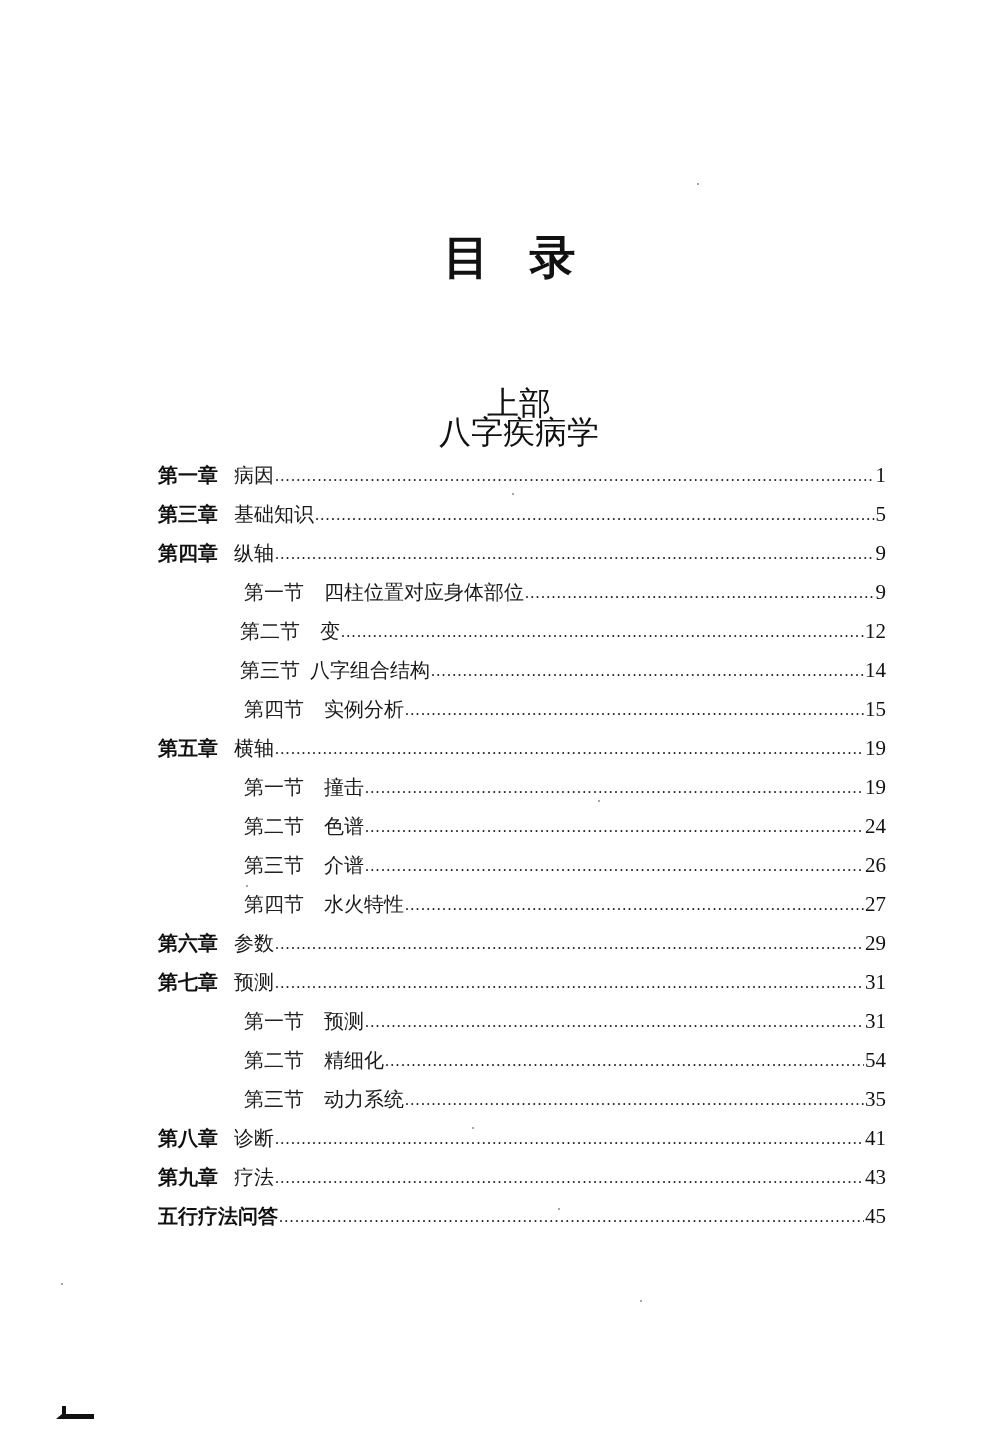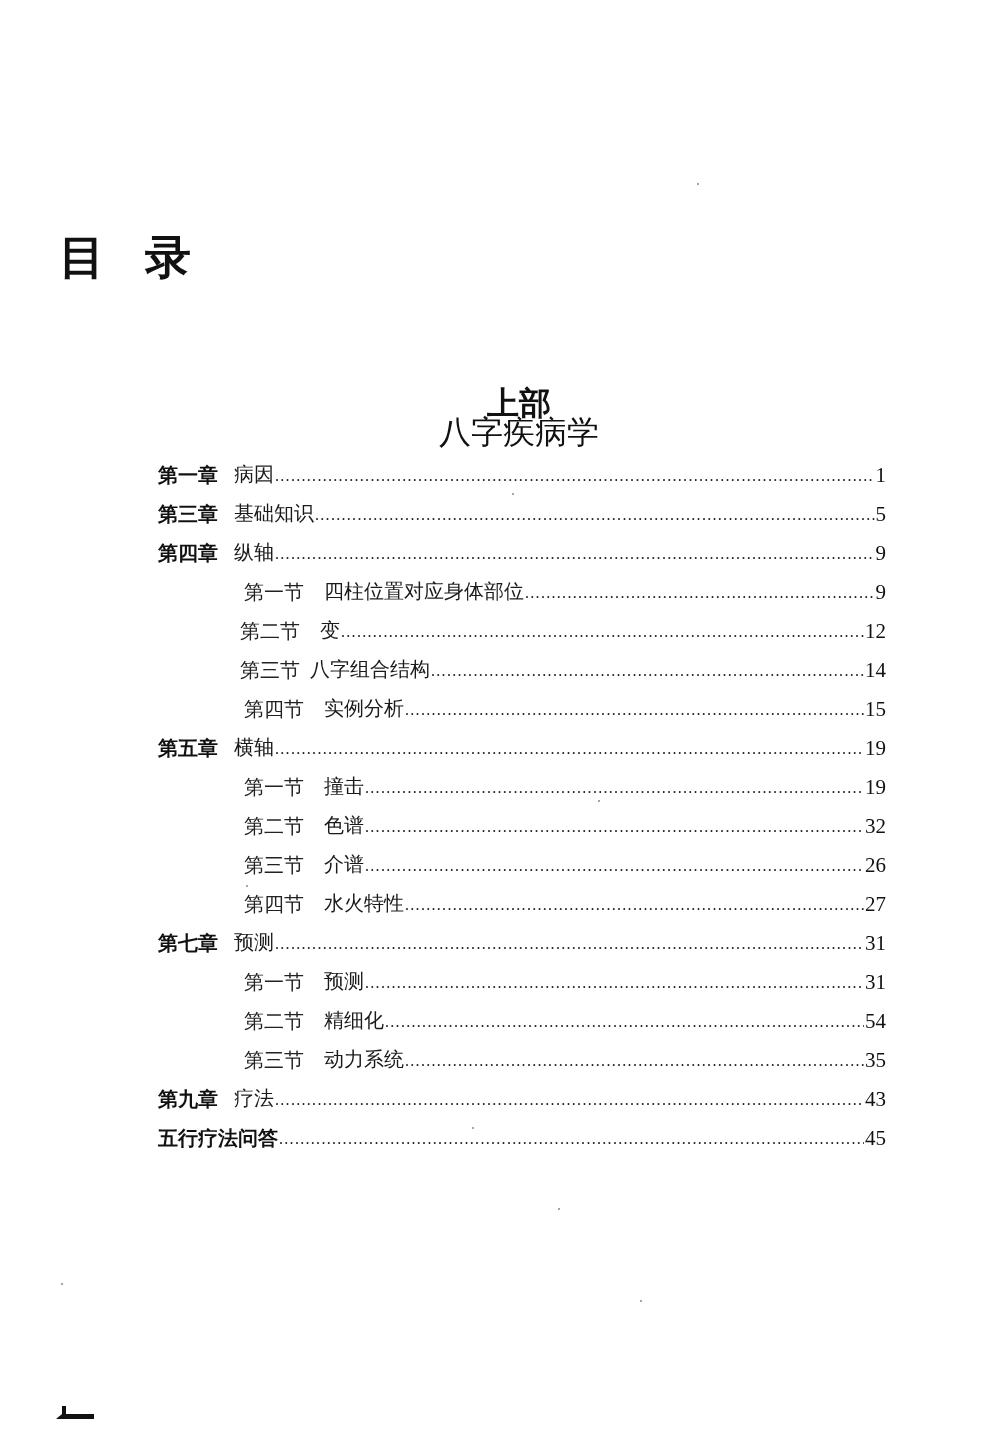--- a/index.html
+++ b/index.html
@@ -13,37 +13,37 @@
       position: relative;
       overflow: hidden;
       color: #111111;
       font-family: "DejaVu Serif", "Liberation Serif", serif;
     }
     .page-title {
       position: absolute;
       top: 196px;
       left: 0;
       width: 1000px;
-      text-align: left;
+      text-align: center;
       font-family: "DejaVu Sans", sans-serif;
       font-weight: bold;
       font-size: 46px;
       letter-spacing: 40px;
       padding-left: 59px;
       box-sizing: border-box;
       line-height: 60px;
     }
     .part-title {
       position: absolute;
       top: 354px;
       left: 0;
       width: 1000px;
       text-align: center;
       font-family: "DejaVu Sans", sans-serif;
-      font-weight: bold;
+      font-weight: normal;
       font-size: 32px;
       line-height: 44px;
       padding-left: 38px;
       box-sizing: border-box;
     }
     .part-subtitle {
       position: absolute;
       top: 414px;
       left: 0;
       width: 1000px;
@@ -82,21 +82,21 @@
     .toc-row.section .toc-label {
       font-weight: normal;
       color: #222;
     }
     .toc-gap {
       display: inline-block;
       width: 16px;
     }
     .toc-row.section .toc-gap { width: 20px; }
     .toc-title {
-      font-family: Liberation Mono, monospace;
+      font-family: Liberation Serif, serif;
       font-size: 20px;
       color: #1a1a1a;
     }
     .toc-leader {
       flex: 1;
       overflow: hidden;
       margin: 0 1px;
       font-family: "Liberation Serif", serif;
       font-size: 16px;
       letter-spacing: 1.3px;
@@ -217,39 +217,46 @@
     <span class="toc-title">撞击</span>
     <span class="toc-leader"></span>
     <span class="toc-page">19</span>
   </div>
 
   <div class="toc-row section">
     <span class="toc-label">第二节</span>
       <span class="toc-gap"></span>
     <span class="toc-title">色谱</span>
     <span class="toc-leader"></span>
-    <span class="toc-page">32</span>
+    <span class="toc-page">24</span>
   </div>
 
   <div class="toc-row section">
     <span class="toc-label">第三节</span>
       <span class="toc-gap"></span>
     <span class="toc-title">介谱</span>
     <span class="toc-leader"></span>
     <span class="toc-page">26</span>
   </div>
 
   <div class="toc-row section">
     <span class="toc-label">第四节</span>
       <span class="toc-gap"></span>
     <span class="toc-title">水火特性</span>
     <span class="toc-leader"></span>
     <span class="toc-page">27</span>
   </div>
 
+  <div class="toc-row chapter">
+    <span class="toc-label">第六章</span>
+      <span class="toc-gap"></span>
+    <span class="toc-title">参数</span>
+    <span class="toc-leader"></span>
+    <span class="toc-page">29</span>
+  </div>
 
   <div class="toc-row chapter">
     <span class="toc-label">第七章</span>
       <span class="toc-gap"></span>
     <span class="toc-title">预测</span>
     <span class="toc-leader"></span>
     <span class="toc-page">31</span>
   </div>
 
   <div class="toc-row section">
@@ -269,20 +276,27 @@
   </div>
 
   <div class="toc-row section">
     <span class="toc-label">第三节</span>
       <span class="toc-gap"></span>
     <span class="toc-title">动力系统</span>
     <span class="toc-leader"></span>
     <span class="toc-page">35</span>
   </div>
 
+  <div class="toc-row chapter">
+    <span class="toc-label">第八章</span>
+      <span class="toc-gap"></span>
+    <span class="toc-title">诊断</span>
+    <span class="toc-leader"></span>
+    <span class="toc-page">41</span>
+  </div>
 
   <div class="toc-row chapter">
     <span class="toc-label">第九章</span>
       <span class="toc-gap"></span>
     <span class="toc-title">疗法</span>
     <span class="toc-leader"></span>
     <span class="toc-page">43</span>
   </div>
 
   <div class="toc-row chapter">

